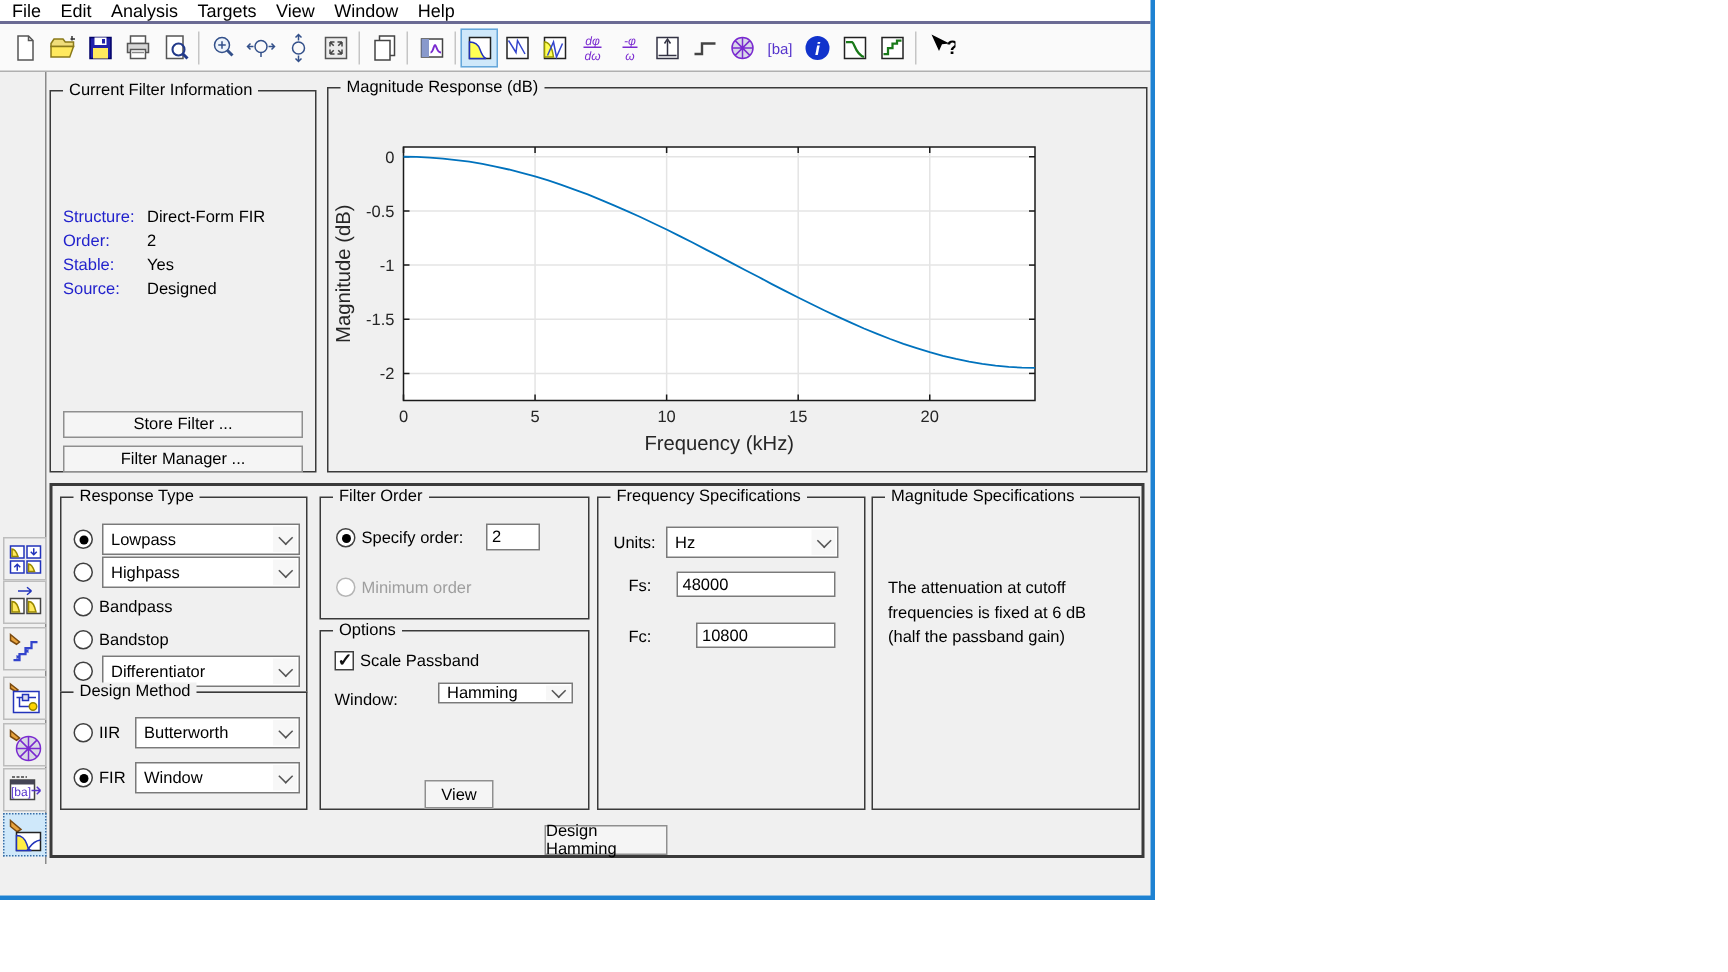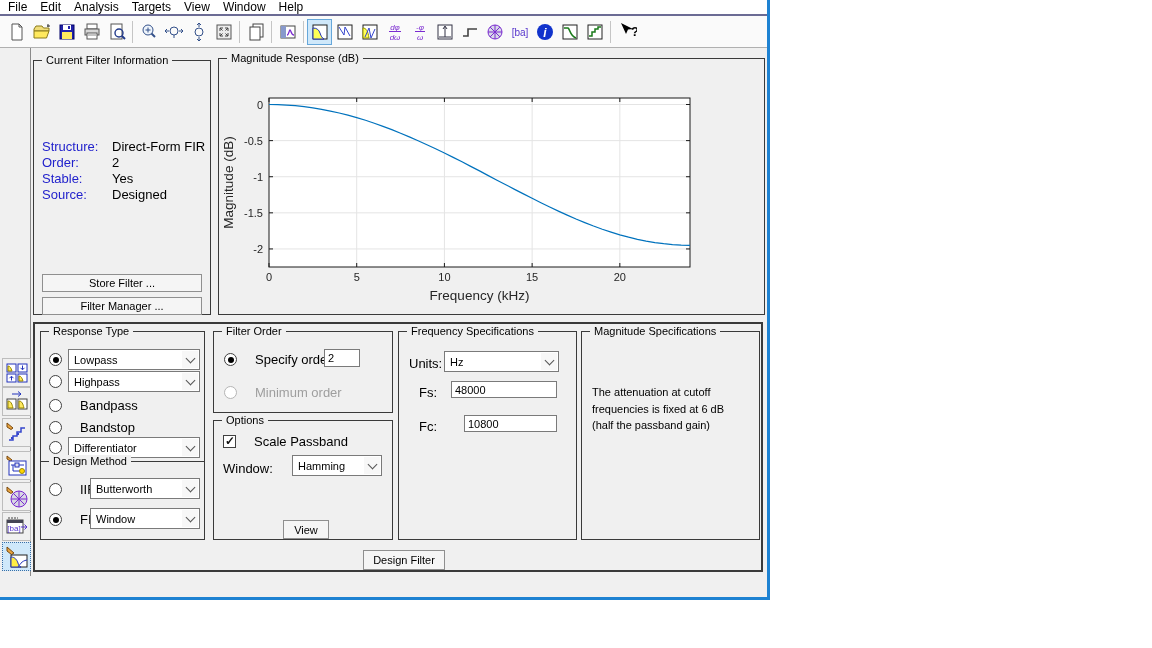--- a/index.html
+++ b/index.html
@@ -28,21 +28,21 @@
   .btn{position:absolute;background:#f5f5f5;border:1px solid #8f8f8f;font-size:11px;display:flex;align-items:center;justify-content:center;font-family:inherit}
   .radio{width:13px;height:13px;border:1px solid #404040;border-radius:50%;background:#fff;position:relative;flex:0 0 auto;box-sizing:border-box}
   .radio.checked::after{content:'';position:absolute;left:2.5px;top:2.5px;width:6px;height:6px;border-radius:50%;background:#000}
   .radio.disabled{border-color:#b5b5b5}
   .cbx{width:13px;height:13px;border:1px solid #404040;background:#fff;position:relative;flex:0 0 auto;box-sizing:border-box}
   .cbx.checked::after{content:'\2713';position:absolute;left:1px;top:-2px;font-size:12px;font-weight:bold;color:#111}
   .dd{position:absolute;background:#fff;border:1px solid #7a7a7a;display:flex;align-items:center;font-size:11px;padding-left:5px;box-sizing:border-box}
   .dd .chev{position:absolute;right:1px;top:1px;bottom:1px;width:16px;background:#f7f7f7;display:flex;align-items:center;justify-content:center}
   .dd .chev::before{content:'';width:6px;height:6px;border-right:1.5px solid #555;border-bottom:1.5px solid #555;transform:rotate(45deg);margin-top:-3px}
   .tin{position:absolute;border:1px solid #7a7a7a;font-size:11px;padding:0 3px;font-family:inherit;box-sizing:border-box;background:#fff;color:#000}
-  .row{position:absolute;display:flex;align-items:center;gap:18px;font-size:13px;white-space:nowrap}
+  .row{position:absolute;display:flex;align-items:center;gap:4px;font-size:11px;white-space:nowrap}
   .bluelabel{color:#2222cc}
   .graytext{color:#9e9e9e}
   .statusbar{position:absolute;left:1px;top:577px;width:763px;height:19px;background:#ffffff;border:1px solid #9a9a9a;display:flex;align-items:center;padding-left:4px;font-size:13px}
 </style>
 </head>
 <body>
 
 <div class="window">
 
   <div class="menubar">
@@ -412,21 +412,21 @@
 
     <div class="gbox" style="left:178px;top:96px;width:178px;height:118px">
       <span class="glabel">Options</span>
       <div class="row" style="left:9px;top:13px">
         <span class="cbx checked"></span>
         <span>Scale Passband</span>
       </div>
       <div class="row" style="left:9px;top:40px">
         <span>Window:</span>
       </div>
-      <div class="dd" style="left:78px;top:34px;width:90px;height:21px">
+      <div class="dd" style="left:78px;top:34px;width:90px;height:14px">
         <span>Hamming</span>
         <span class="chev"></span>
       </div>
       <div class="btn" style="left:69px;top:99px;width:44px;height:17px">View</div>
     </div>
 
     <div class="gbox" style="left:363px;top:7px;width:177px;height:207px">
       <span class="glabel">Frequency Specifications</span>
       <div class="row" style="left:10px;top:24px">
         <span>Units:</span>
@@ -443,21 +443,21 @@
         <span>Fc:</span>
       </div>
       <input class="tin" style="left: 65px; top: 83px; width: 93px; height: 17px;" value="10800">
     </div>
 
     <div class="gbox" style="left:546px;top:7px;width:177px;height:207px">
       <span class="glabel">Magnitude Specifications</span>
       <div style="position:absolute;left:10px;top:52px;width:148px;font-size:11px;line-height:1.5">The attenuation at cutoff frequencies is fixed at 6 dB (half the passband gain)</div>
     </div>
 
-    <div class="btn" style="left:328px;top:226px;width:80px;height:18px">Design Filter</div>
+    <div class="btn" style="left:328px;top:226px;width:80px;height:18px">Design Hamming</div>
   </div>
 
 <div class="sbtn" style="top: 358px;">
       <span class="icon">
         <svg width="24" height="24" viewBox="0 0 24 24">
           <g fill="#fff" stroke="#2233bb">
             <rect x="2" y="3" width="9" height="8"></rect>
             <rect x="13" y="3" width="9" height="8"></rect>
             <rect x="2" y="13" width="9" height="8"></rect>
             <rect x="13" y="13" width="9" height="8"></rect>

